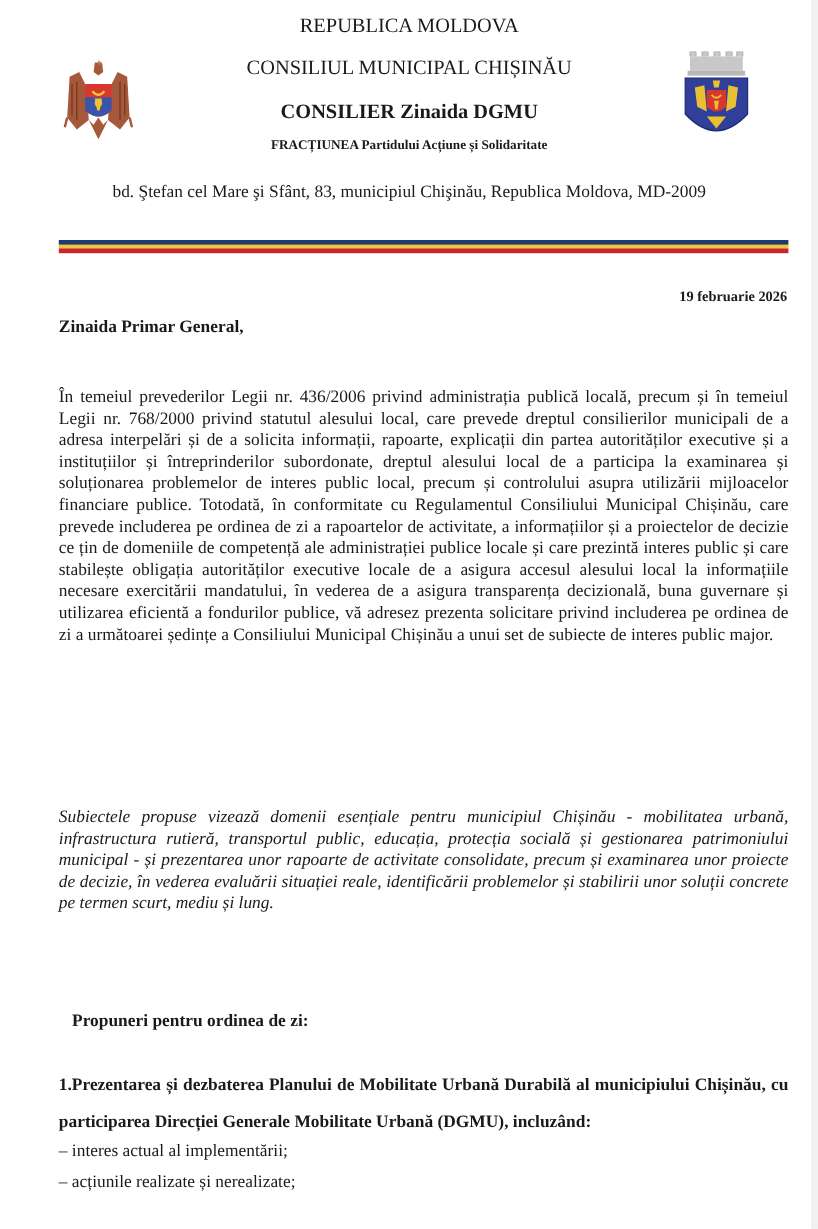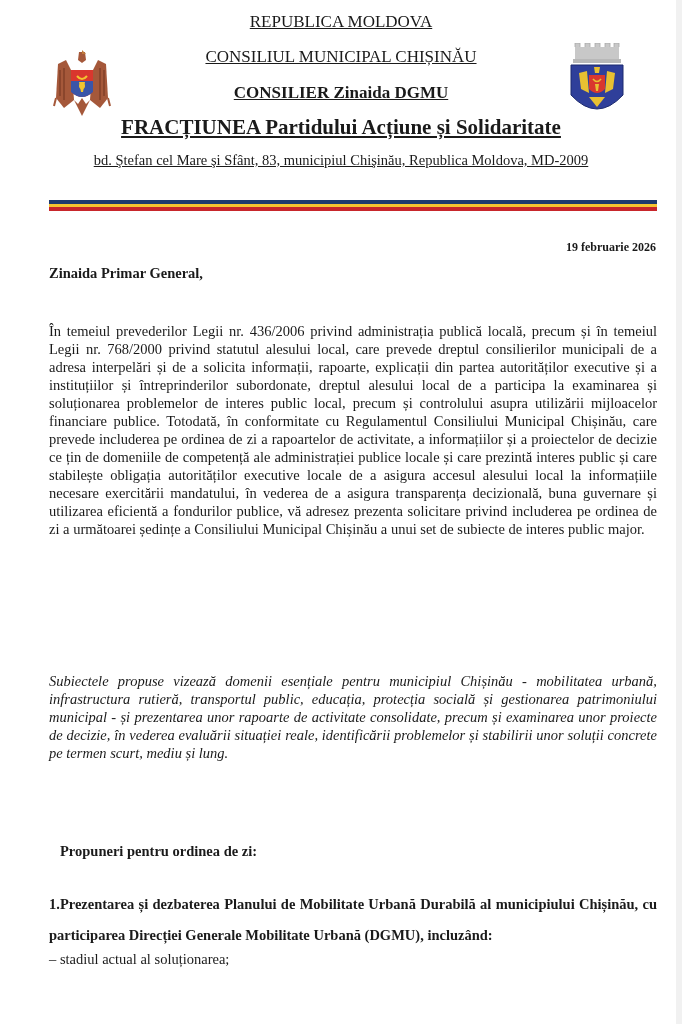--- a/index.html
+++ b/index.html
@@ -10,26 +10,25 @@
     color: #1a1a1a;
     position: relative;
   }
   .right-edge {
     position: absolute; top: 0; right: 0; width: 6px; height: 1024px;
     background: #f1f1f1;
   }
   .hdr-line {
     position: absolute; left: 0; width: 682px; text-align: center;
     white-space: nowrap;
-    text-decoration: underline;
   }
   #h1 { top: 12px; font-size: 17px; }
   #h2 { top: 47px; font-size: 17px; }
   #h3 { top: 83px; font-size: 17px; font-weight: bold; }
-  #h4 { top: 115px; font-size: 21px; font-weight: bold; }
+  #h4 { top: 115px; font-size: 11px; font-weight: bold; }
   #h5 { top: 152px; font-size: 14.5px; }
 
   .emblem { position: absolute; }
   #emblem-left { left: 52px; top: 48px; width: 60px; height: 76px; }
   #emblem-right { left: 567px; top: 43px; width: 60px; height: 78px; }
 
   .tricolor {
     position: absolute; left: 49px; top: 200px; width: 608px; height: 11px;
     display: flex; flex-direction: column;
   }
@@ -126,14 +125,15 @@
 <div class="date">19 februarie 2026</div>
 <div class="greeting">Zinaida Primar General,</div>
 
 <div class="para" id="p1">În temeiul prevederilor Legii nr. 436/2006 privind administrația publică locală, precum și în temeiul Legii nr. 768/2000 privind statutul alesului local, care prevede dreptul consilierilor municipali de a adresa interpelări și de a solicita informații, rapoarte, explicații din partea autorităților executive și a instituțiilor și întreprinderilor subordonate, dreptul alesului local de a participa la examinarea și soluționarea problemelor de interes public local, precum și controlului asupra utilizării mijloacelor financiare publice. Totodată, în conformitate cu Regulamentul Consiliului Municipal Chișinău, care prevede includerea pe ordinea de zi a rapoartelor de activitate, a informațiilor și a proiectelor de decizie ce țin de domeniile de competență ale administrației publice locale și care prezintă interes public și care stabilește obligația autorităților executive locale de a asigura accesul alesului local la informațiile necesare exercitării mandatului, în vederea de a asigura transparența decizională, buna guvernare și utilizarea eficientă a fondurilor publice, vă adresez prezenta solicitare privind includerea pe ordinea de zi a următoarei ședințe a Consiliului Municipal Chișinău a unui set de subiecte de interes public major.</div>
 <div class="para" id="p2">Subiectele propuse vizează domenii esențiale pentru municipiul Chișinău - mobilitatea urbană, infrastructura rutieră, transportul public, educația, protecția socială și gestionarea patrimoniului municipal - și prezentarea unor rapoarte de activitate consolidate, precum și examinarea unor proiecte de decizie, în vederea evaluării situației reale, identificării problemelor și stabilirii unor soluții concrete pe termen scurt, mediu și lung.</div>
 
 <div class="section-title">Propuneri pentru ordinea de zi:</div>
 
 <div class="item">1.Prezentarea și dezbaterea Planului de Mobilitate Urbană Durabilă al municipiului Chișinău, cu participarea Direcției Generale Mobilitate Urbană (DGMU), incluzând:</div>
 <div class="bullets">
-  <div>– stadiul actual al soluționarea;</div>
+  <div>– interes actual al implementării;</div>
+  <div>– acțiunile realizate și nerealizate;</div>
 </div>
 
 </body></html>

